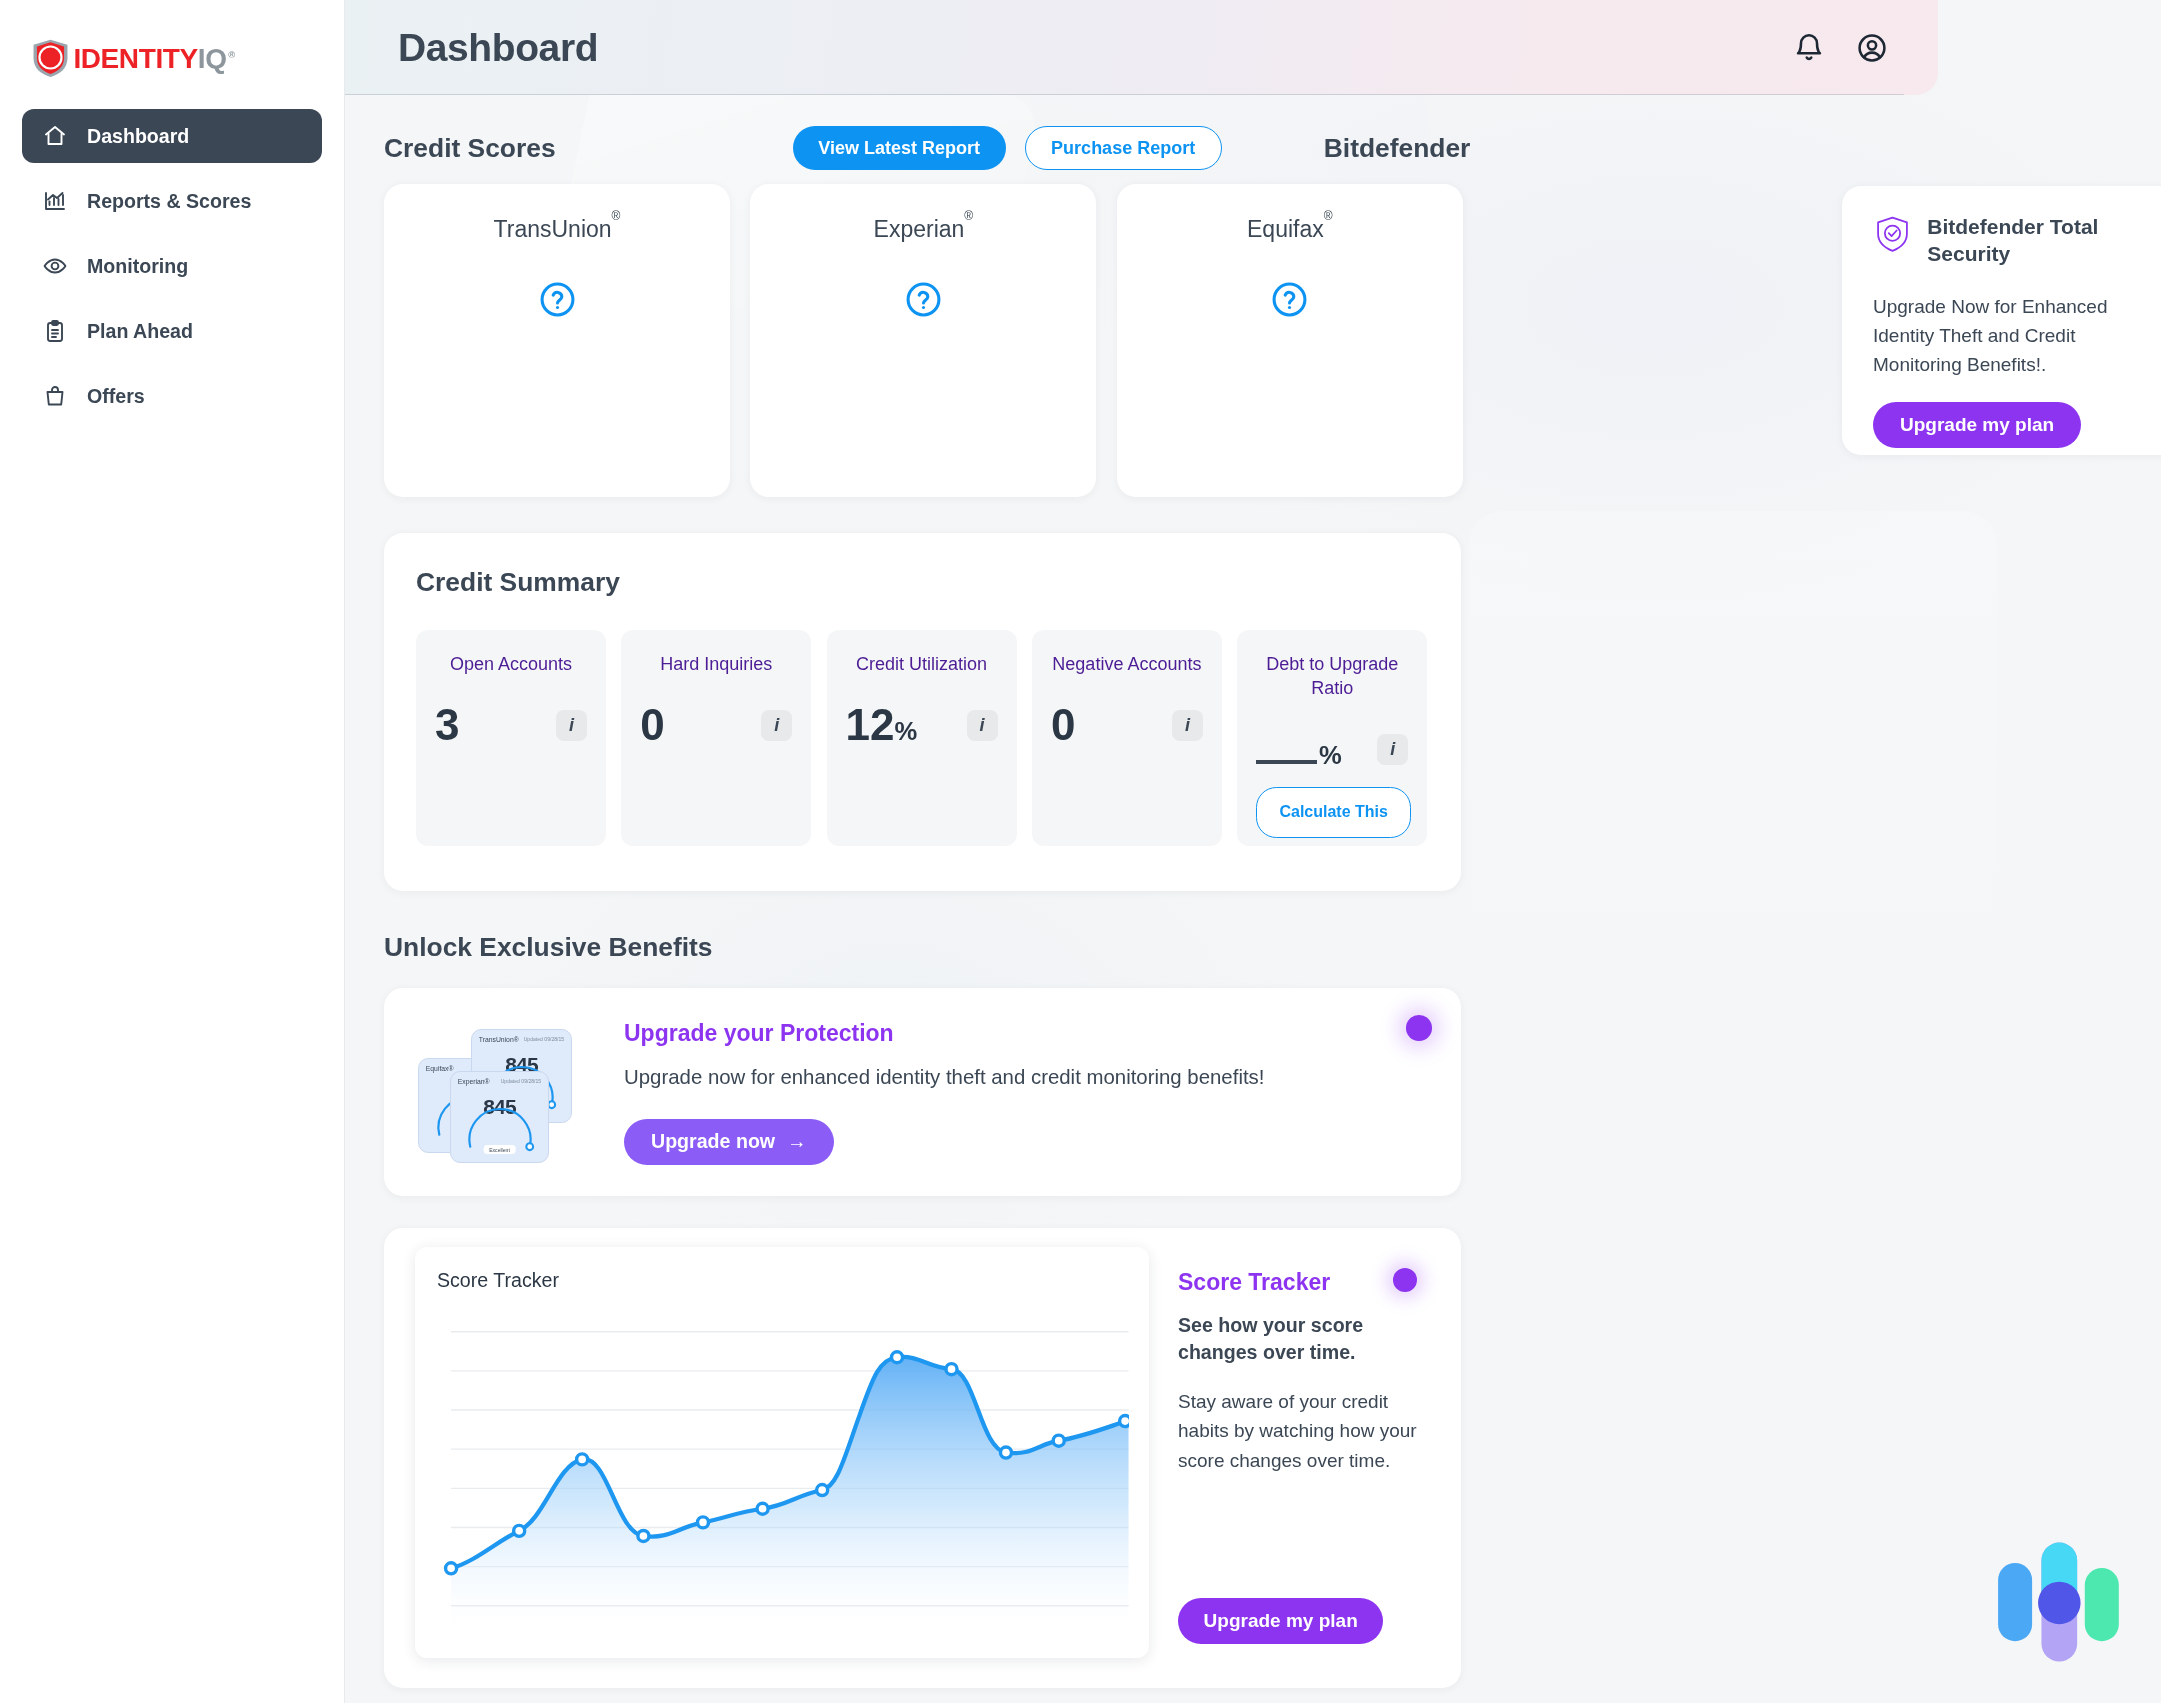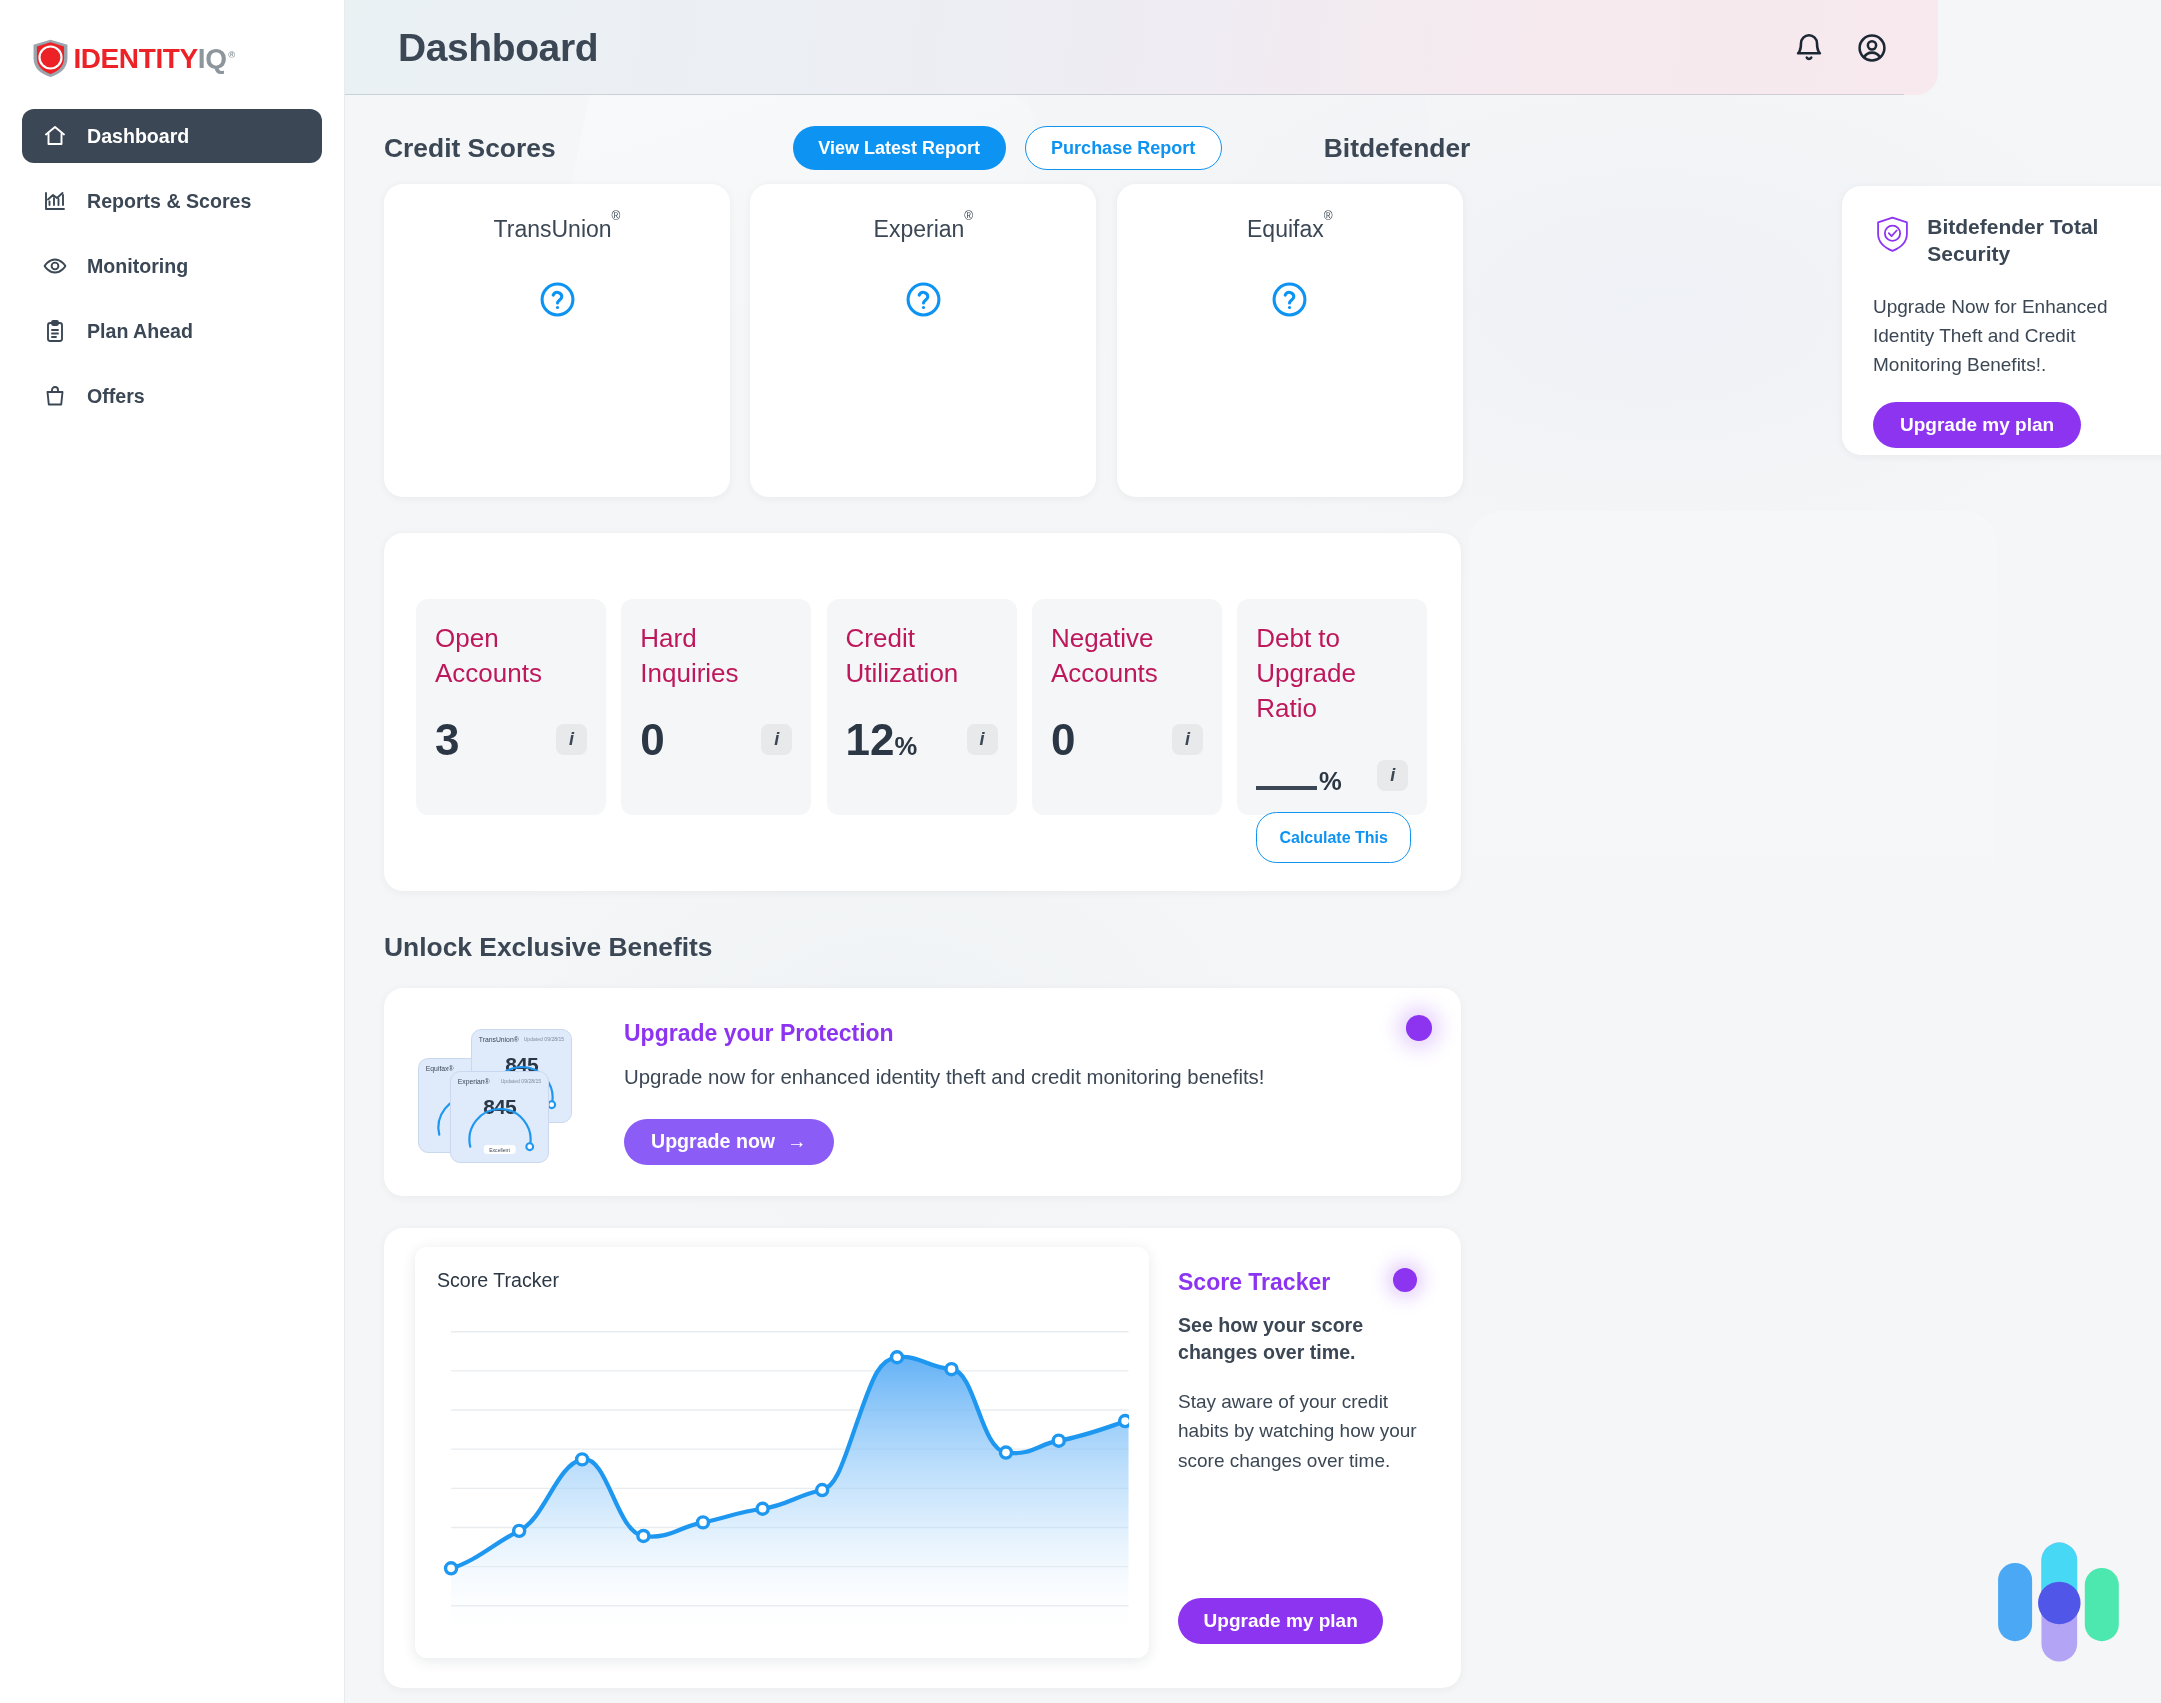--- a/index.html
+++ b/index.html
@@ -151,21 +151,21 @@
     padding: 34px 32px;
   }
   .summary-title { font-size: 26.4px; font-weight: 700; color: #3b4754; }
   .summary-row { display: flex; gap: 15.3px; margin-top: 32px; }
   .stat {
     width: 190px; height: 216px;
     background: #f5f6f7; border-radius: 12px;
     padding: 22px 19px 0 19px;
     position: relative;
   }
-  .stat-label { font-size: 26px; color: #be185d; line-height: 1.35; font-weight: 400; }
+  .stat-label { font-size: 18px; color: #4c1d95; line-height: 1.35; font-weight: 400; text-align: center; }
   .stat-valrow { display: flex; align-items: center; justify-content: space-between; margin-top: 27px; }
   .stat-val { font-size: 44px; font-weight: 700; color: #2b3744; line-height: 1; }
   .stat-val .pct { font-size: 25.6px; font-weight: 700; }
   .stat-blank { display: inline-block; border-bottom: 4.3px solid #3b4754; width: 61px; height: 25.6px; margin-right: 1.7px; }
   .info-badge {
     width: 31px; height: 31px; border-radius: 7.7px;
     background: #e7e9eb; color: #3b4754;
     font-size: 18px; font-style: italic; font-weight: 700;
     display: flex; align-items: center; justify-content: center;
     cursor: pointer; flex: 0 0 31px;
@@ -417,20 +417,21 @@
             <svg viewBox="0 0 24 24" fill="none" stroke="#0d93f2" stroke-width="2" stroke-linecap="round" stroke-linejoin="round">
                 <circle cx="12" cy="12" r="10"></circle>
                 <path d="M9.2 9.2a2.9 2.9 0 0 1 5.6 1c0 2-2.8 2.5-2.8 4"></path>
                 <path d="M12 17.2h.01"></path>
               </svg>
           </span>
         </div>
       </div>
 
       <section class="summary-card">
+        <h3 class="summary-title">Credit Summary</h3>
         <div class="summary-row">
 
           <div class="stat">
             <div class="stat-label">Open Accounts</div>
             <div class="stat-valrow">
               <div class="stat-val">3</div>
               <div class="info-badge">i</div>
             </div>
           </div>
 

